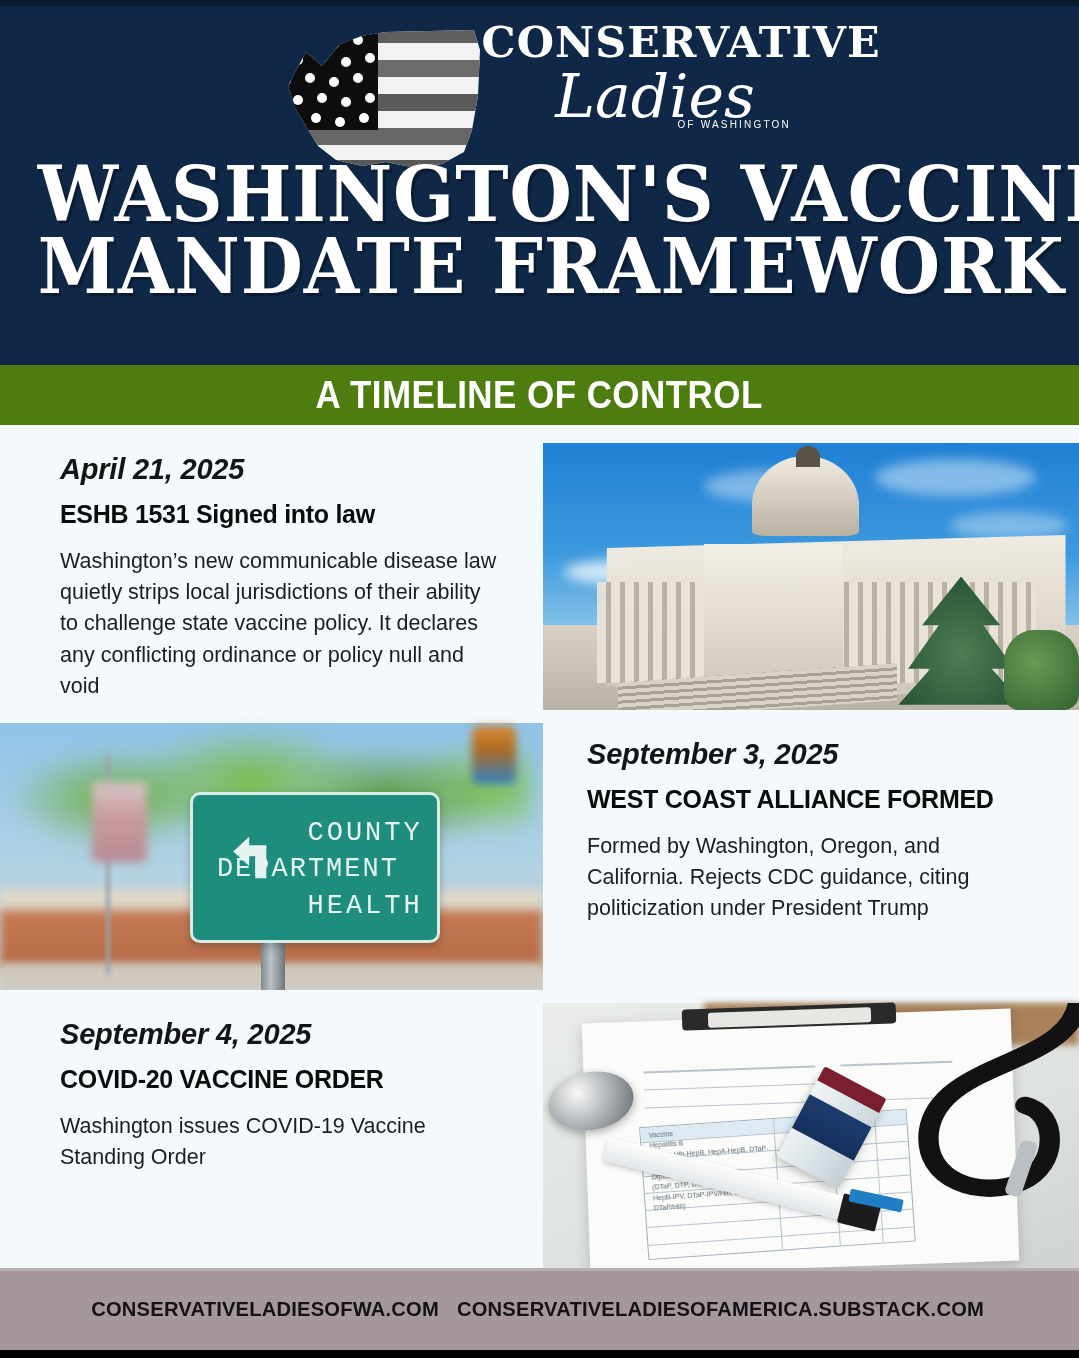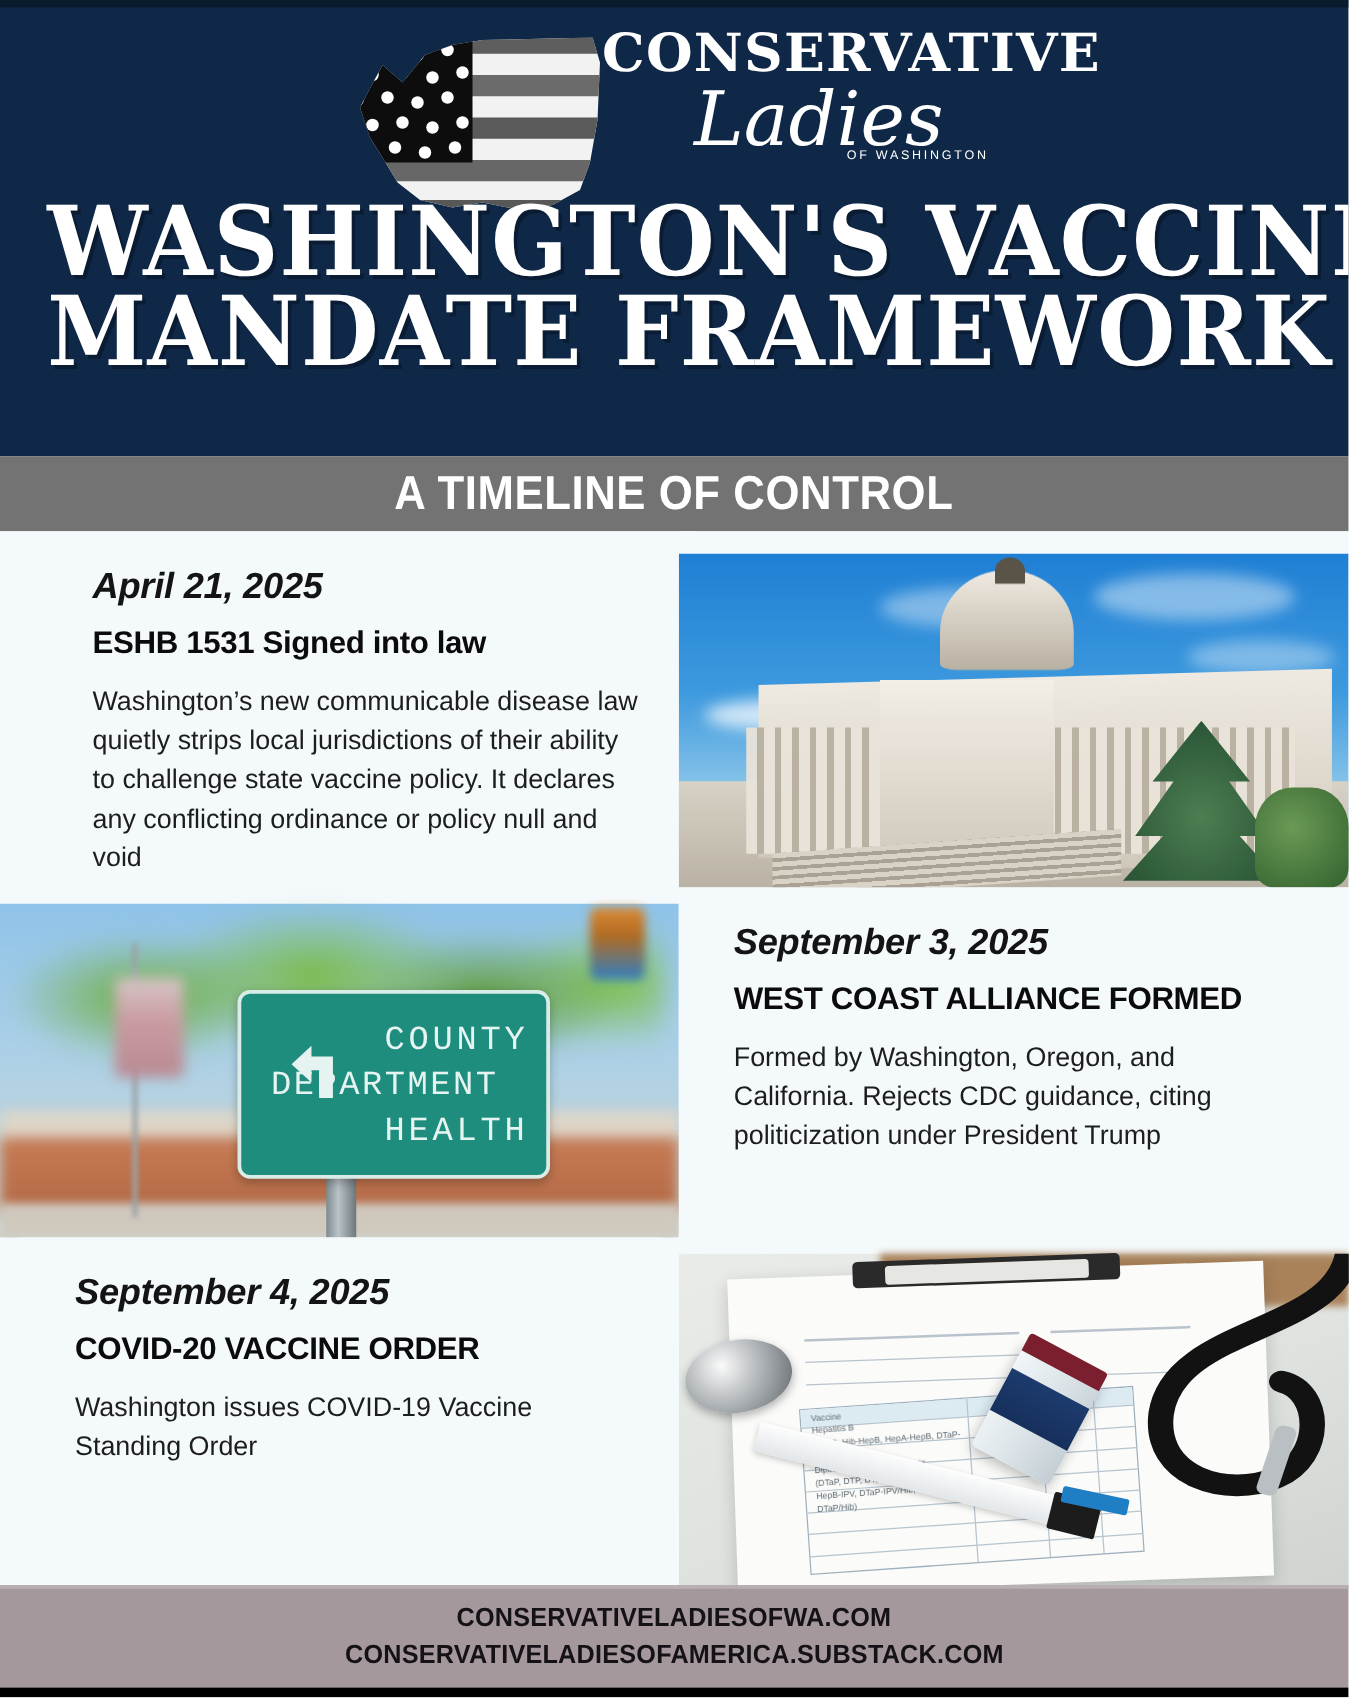--- a/index.html
+++ b/index.html
@@ -81,40 +81,40 @@
     line-height:0.94;
     letter-spacing:1px;
     transform:scaleX(0.93);
     text-shadow:3px 3px 0 rgba(0,0,0,0.28);
     white-space:nowrap;
   }
 
   
   .subbar{
     position:absolute;left:0;top:365px;width:1079px;height:60px;
-    background:#737373;
+    background:#4d7c0f;
     display:flex;align-items:center;justify-content:center;
   }
   .subbar-text{
     font-family:"Liberation Sans", sans-serif;
     font-weight:700;
     font-size:38px;
     color:#ffffff;
     letter-spacing:0.5px;
     transform:scaleX(0.92);
     white-space:nowrap;
   }
 
   
   .grid{position:absolute;left:0;top:425px;width:1079px;height:843px;}
 
   .cell{position:absolute;overflow:hidden;background:#f4f9fc;}
 
   
-  .c-r1-text{left:0;top:0;width:543px;height:280px;padding-left:14px;}
+  .c-r1-text{left:0;top:0;width:543px;height:280px;}
   .c-r1-img {left:543px;top:0;width:536px;height:285px;}
   
   .c-r2-img {left:0;top:280px;width:543px;height:285px;}
   .c-r2-text{left:543px;top:285px;width:536px;height:275px;}
   
   .c-r3-text{left:0;top:565px;width:543px;height:278px;border-radius:17px;}
   .c-r3-img {left:543px;top:560px;width:536px;height:283px;}
 
   .txtbox{padding:28px 42px 0 60px;}
   .date{
@@ -242,21 +242,21 @@
     background:linear-gradient(180deg,#fdfdfd,#e2e6e9);
     transform:rotate(14deg);border-radius:3px;box-shadow:0 2px 5px rgba(0,0,0,.2);}
   .syr-plunger{position:absolute;right:-14%;top:-12%;width:16%;height:124%;background:#1c1c1c;border-radius:2px;}
   .needle-cap{position:absolute;left:57%;top:72%;width:10%;height:5%;
     background:#1f7ec4;transform:rotate(12deg);border-radius:2px;}
 
   
   .footer{
     position:absolute;left:0;top:1268px;width:1079px;height:82px;
     background:#a5989d;
-    display:flex;flex-direction:column;align-items:center;justify-content:center;
+    display:flex;flex-direction:row;align-items:center;justify-content:center;
   }
   .footer::before{content:"";position:absolute;left:0;top:0;width:100%;height:3px;background:#b9aeb2;}
   .foot-line{
     font-family:"Liberation Sans", sans-serif;
     font-weight:700;font-size:21px;color:#141217;
     letter-spacing:0.2px;line-height:1.4;text-align:center;
     transform:scaleX(0.96);white-space:nowrap;
   }
   .bottombar{position:absolute;left:0;top:1350px;width:1079px;height:8px;background:#000;}
 </style>

